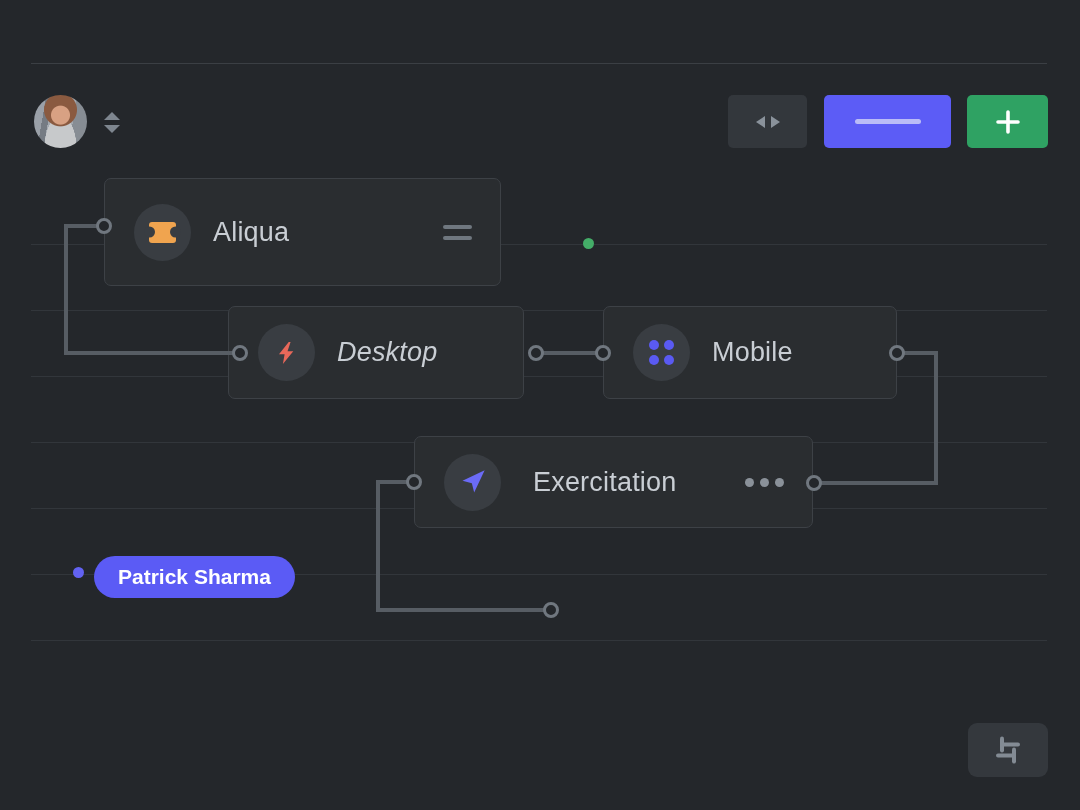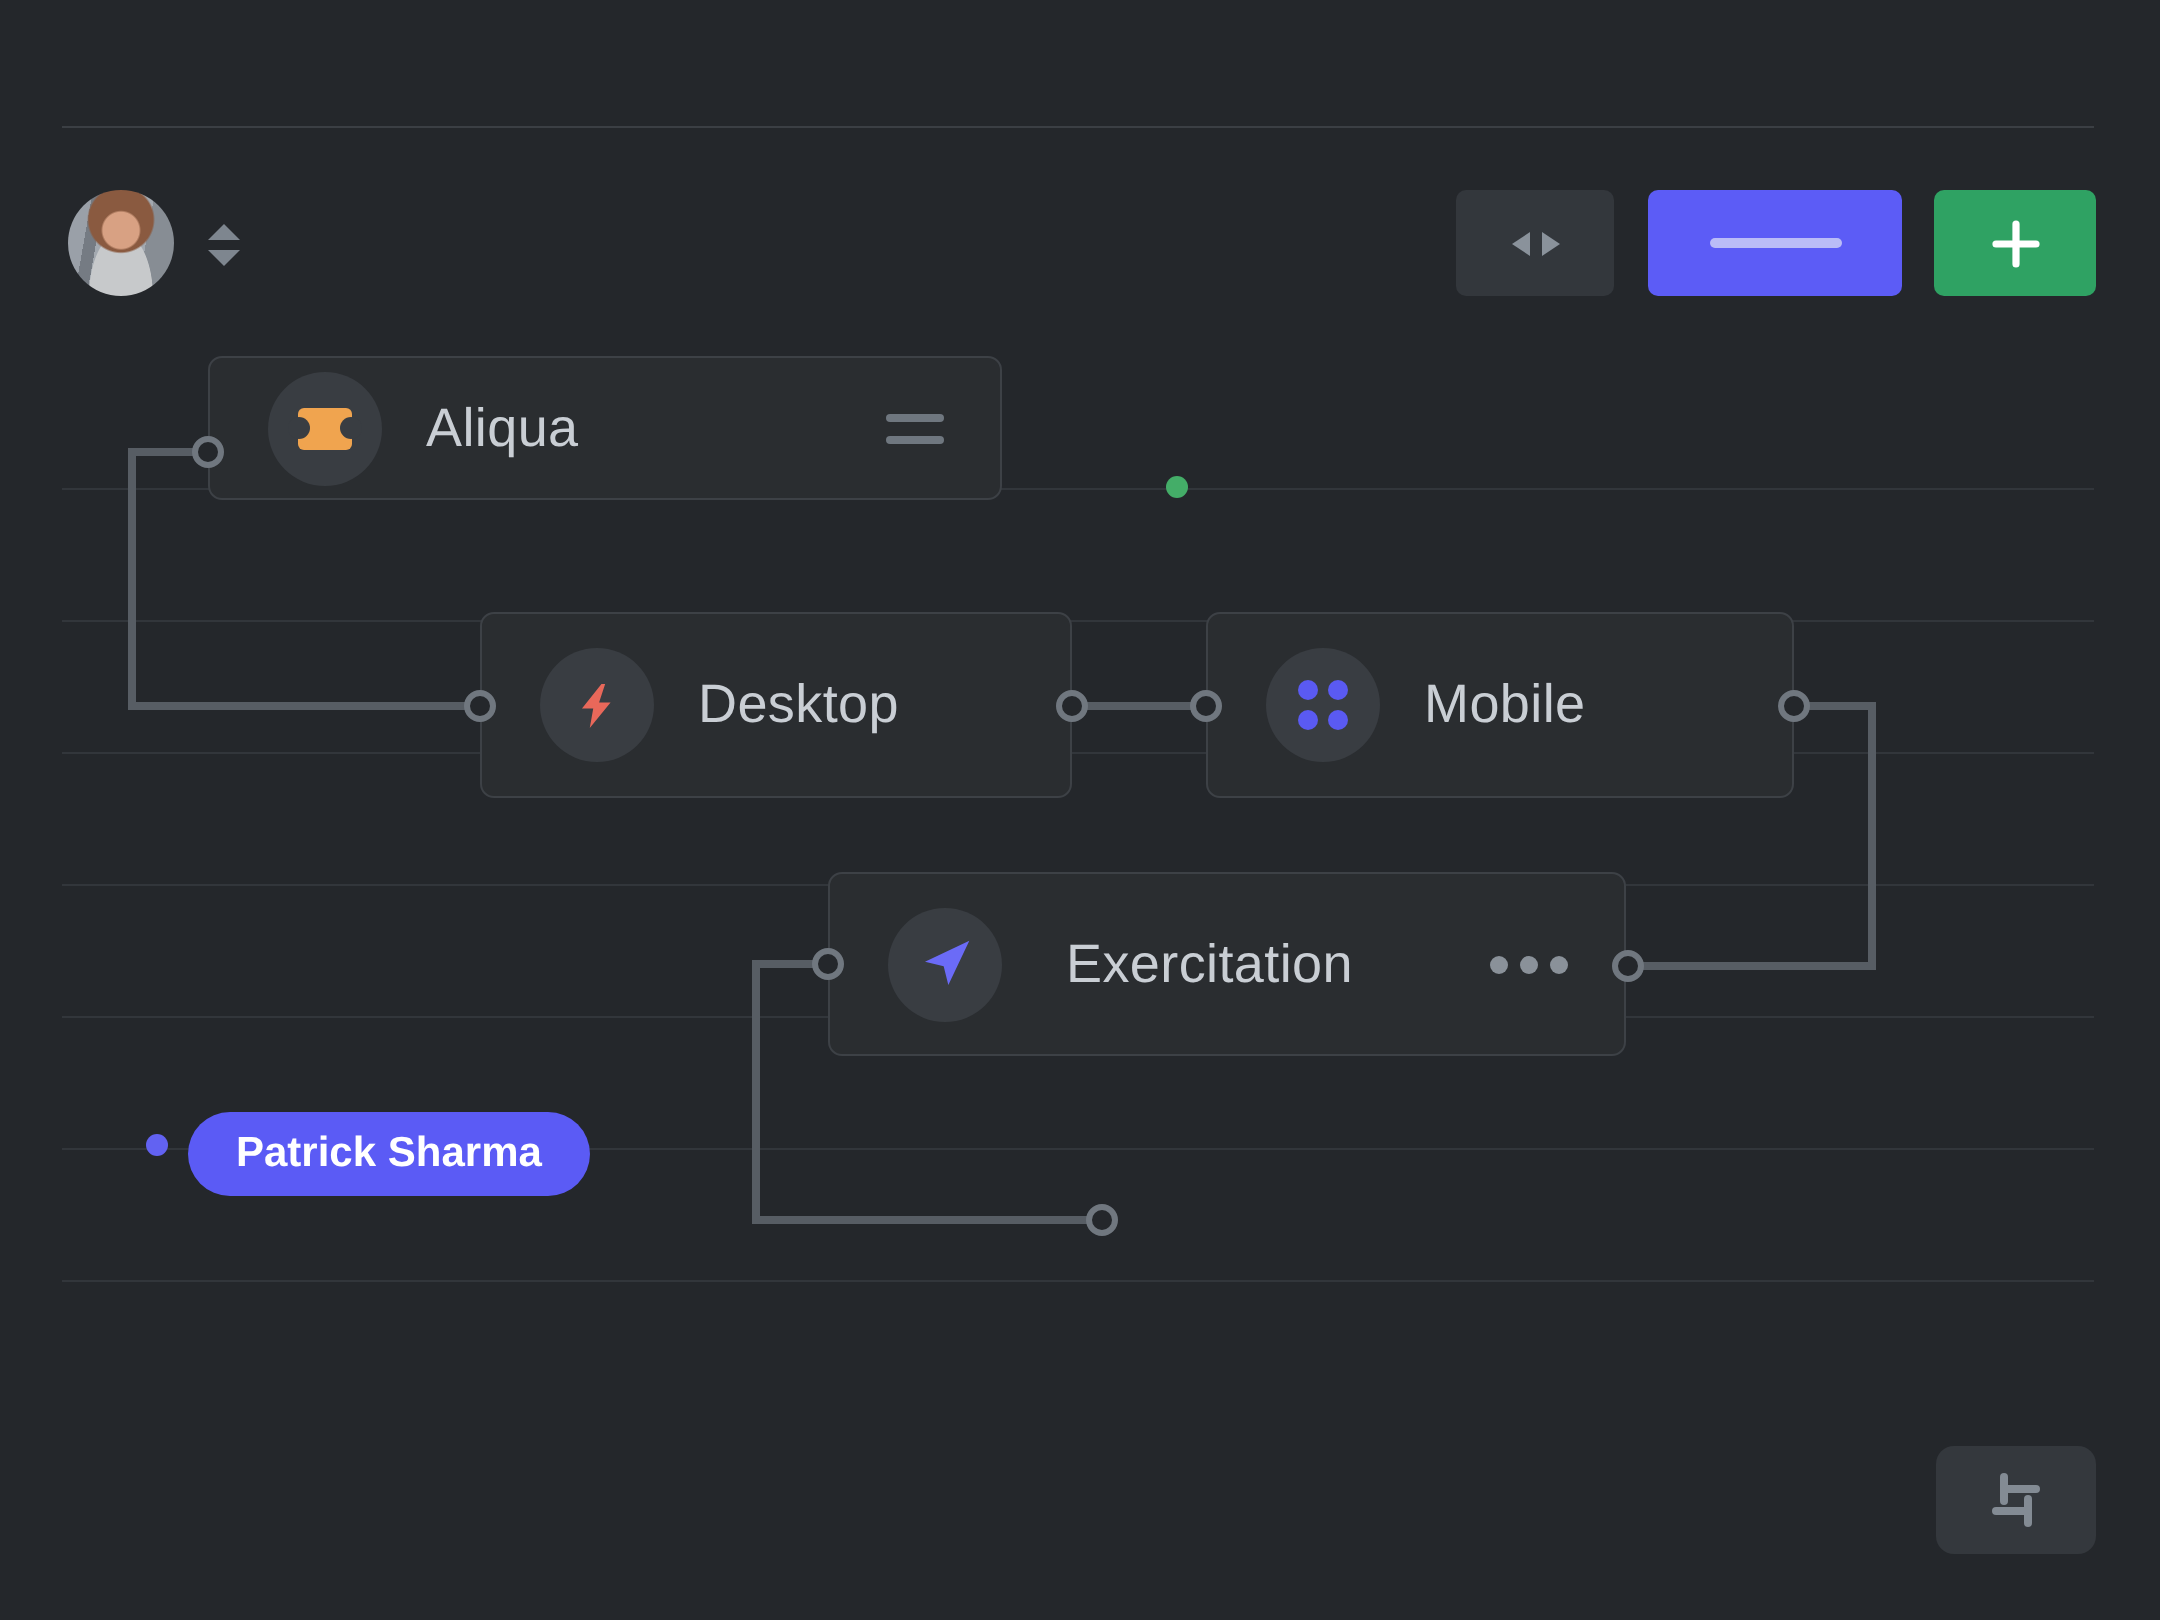--- a/index.html
+++ b/index.html
@@ -99,32 +99,32 @@
   </button>
   <button class="btn btn-primary">
     <div class="line"></div>
   </button>
   <button class="btn btn-add">
     <svg width="28" height="28" viewBox="0 0 28 28">
       <path d="M14 4v20M4 14h20" stroke="#ffffff" stroke-width="3.6" stroke-linecap="round" fill="none"></path>
     </svg>
   </button>
 
-  <div class="node" style="left:104px;top:178px;width:397px;height:72px;">
+  <div class="node" style="left:104px;top:178px;width:397px;height:108px;">
     <div class="node-icon">
         <div class="ticket"></div>
       </div>
     <div class="node-title">Aliqua</div>
     <div class="drag-handle">
         <span></span>
         <span></span>
       </div>
   </div>
 
-  <div class="node" style="left:240px;top:306px;width:296px;height:93px;">
+  <div class="node" style="left:228px;top:306px;width:296px;height:93px;font-style:italic;">
     <div class="node-icon">
       <svg width="26" height="26" viewBox="0 0 24 24">
         <path d="M13.6 1.8 L4.6 13.1 h5.2 L8.2 22.2 L17.8 10.4 h-5.3 L15.3 1.8 Z" fill="#e8685a"></path>
       </svg>
     </div>
     <div class="node-title">Desktop</div>
   </div>
 
   <div class="node" style="left:603px;top:306px;width:294px;height:93px;">
     <div class="node-icon">

